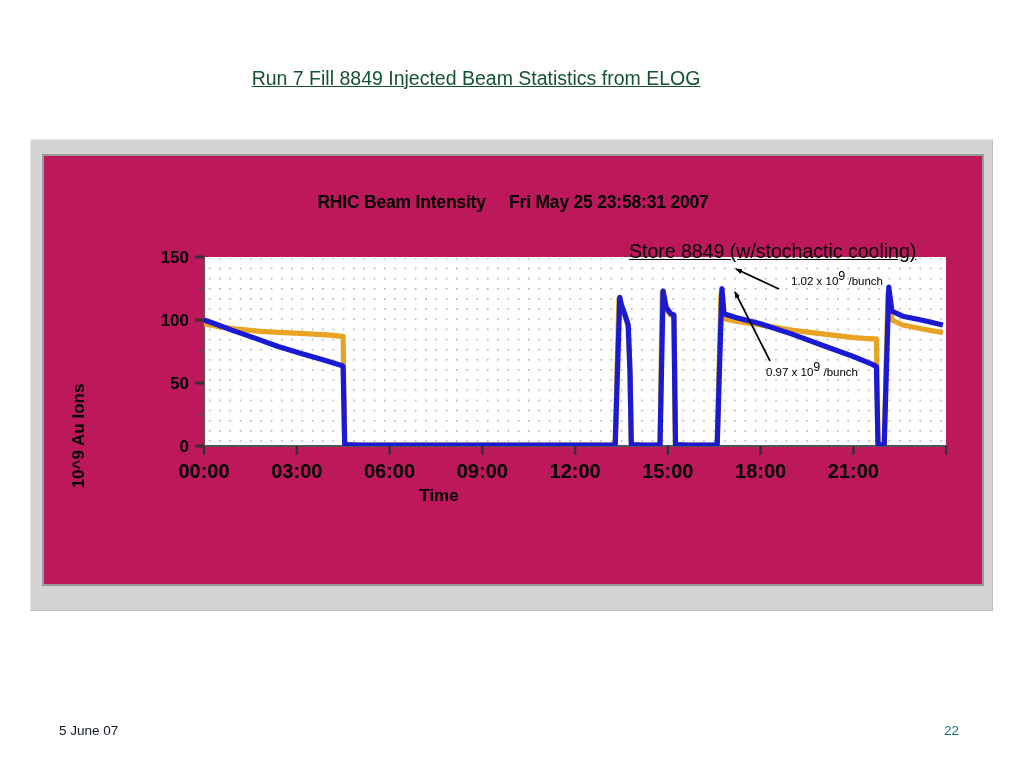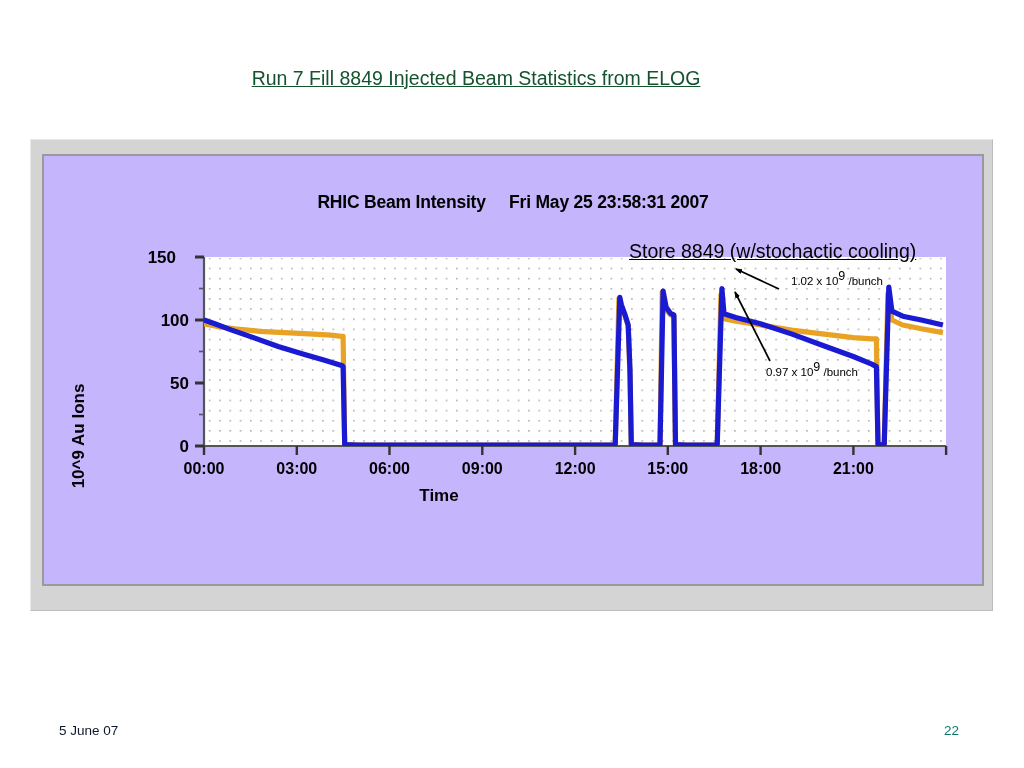--- a/index.html
+++ b/index.html
@@ -51,21 +51,21 @@
     border-left: 1px solid #e8e8e8;
     border-right: 1px solid #bdbdbd;
     border-bottom: 1px solid #bdbdbd;
   }
   #chart-frame-inner {
     position: absolute;
     left: 11px;
     top: 14px;
     width: 942px;
     height: 432px;
-    background: #c4b5fd;
+    background: #be185d;
     box-sizing: border-box;
     border: 2px solid #9a9a9a;
   }
 
   
   #chart-canvas {
     position: absolute;
     left: 0;
     top: 0;
     width: 938px;
@@ -115,21 +115,21 @@
     text-align: right;
     font-size: 17px;
     font-weight: bold;
     line-height: 17px;
   }
   .xtick-label {
     position: absolute;
     width: 80px;
     margin-left: -40px;
     text-align: center;
-    font-size: 16px;
+    font-size: 20px;
     font-weight: bold;
   }
 
   
   #store-annot {
     position: absolute;
     left: 585px;
     top: 84px;
     font-size: 19.5px;
     text-decoration: underline;
@@ -244,21 +244,21 @@
 
       <g clip-path="url(#plotclip)">
         <polyline id="series-yellow" fill="none" stroke="#e8a324" stroke-width="5.2" stroke-linejoin="round" stroke-linecap="butt" points="160.0,167.8 172.4,170.3 190.9,172.8 215.7,175.3 240.4,176.6 265.1,177.9 286.8,179.1 297.6,180.4 299.1,180.4 300.7,288.7 314.6,289.2 407.3,289.2 500.1,289.2 571.2,289.2 574.9,142.6 577.4,151.4 581.1,160.2 584.2,170.3 586.0,220.7 587.3,288.7 599.0,289.2 616.0,289.2 618.2,136.3 622.2,153.9 626.8,159.0 629.9,160.2 631.5,288.7 642.3,289.2 673.2,289.2 676.9,138.8 680.0,162.7 691.8,165.3 716.5,169.0 747.4,174.1 778.3,177.9 809.3,181.6 827.8,182.9 832.4,182.9 834.0,288.7 840.2,289.2 843.9,137.5 847.9,164.0 858.7,169.0 877.3,172.8 898.9,176.6"></polyline>
         <polyline id="series-blue" fill="none" stroke="#1a1ad2" stroke-width="5.2" stroke-linejoin="round" stroke-linecap="butt" points="160.0,164.0 170.8,167.8 187.8,174.1 209.5,181.6 234.2,190.5 258.9,198.0 280.6,204.3 297.6,209.4 299.1,210.6 300.7,288.7 314.6,289.2 407.3,289.2 500.1,289.2 571.2,289.2 575.8,141.3 577.4,148.9 581.1,159.0 584.2,169.0 586.0,214.4 587.3,288.7 599.0,289.2 616.0,289.2 619.1,135.0 622.2,151.4 626.8,157.7 629.9,159.0 631.5,288.7 642.3,289.2 673.2,289.2 677.9,132.5 680.0,157.7 691.8,161.5 716.5,167.8 747.4,177.9 778.3,189.2 809.3,200.5 827.8,208.1 832.4,210.6 834.0,288.7 840.2,289.2 844.8,131.2 847.9,155.2 858.7,160.2 877.3,164.0 898.9,169.0"></polyline>
       </g>
 
       <line x1="735" y1="133" x2="692" y2="113" stroke="#000000" stroke-width="1.7" marker-end="url(#arrowhead)"></line>
       <line x1="726" y1="205" x2="691" y2="136" stroke="#000000" stroke-width="1.7" marker-end="url(#arrowhead)"></line>
     </svg>
 
-    <div class="ytick-label" style="left:72px; top:93px;">150</div>
+    <div class="ytick-label" style="left:85px; top:93px;">150</div>
     <div class="ytick-label" style="left:85px; top:156px;">100</div>
     <div class="ytick-label" style="left:85px; top:219px;">50</div>
     <div class="ytick-label" style="left:85px; top:282px;">0</div>
 
     <div class="xtick-label" style="left:160px;   top:304px;">00:00</div>
     <div class="xtick-label" style="left:252.8px; top:304px;">03:00</div>
     <div class="xtick-label" style="left:345.5px; top:304px;">06:00</div>
     <div class="xtick-label" style="left:438.3px; top:304px;">09:00</div>
     <div class="xtick-label" style="left:531.1px; top:304px;">12:00</div>
     <div class="xtick-label" style="left:623.8px; top:304px;">15:00</div>

